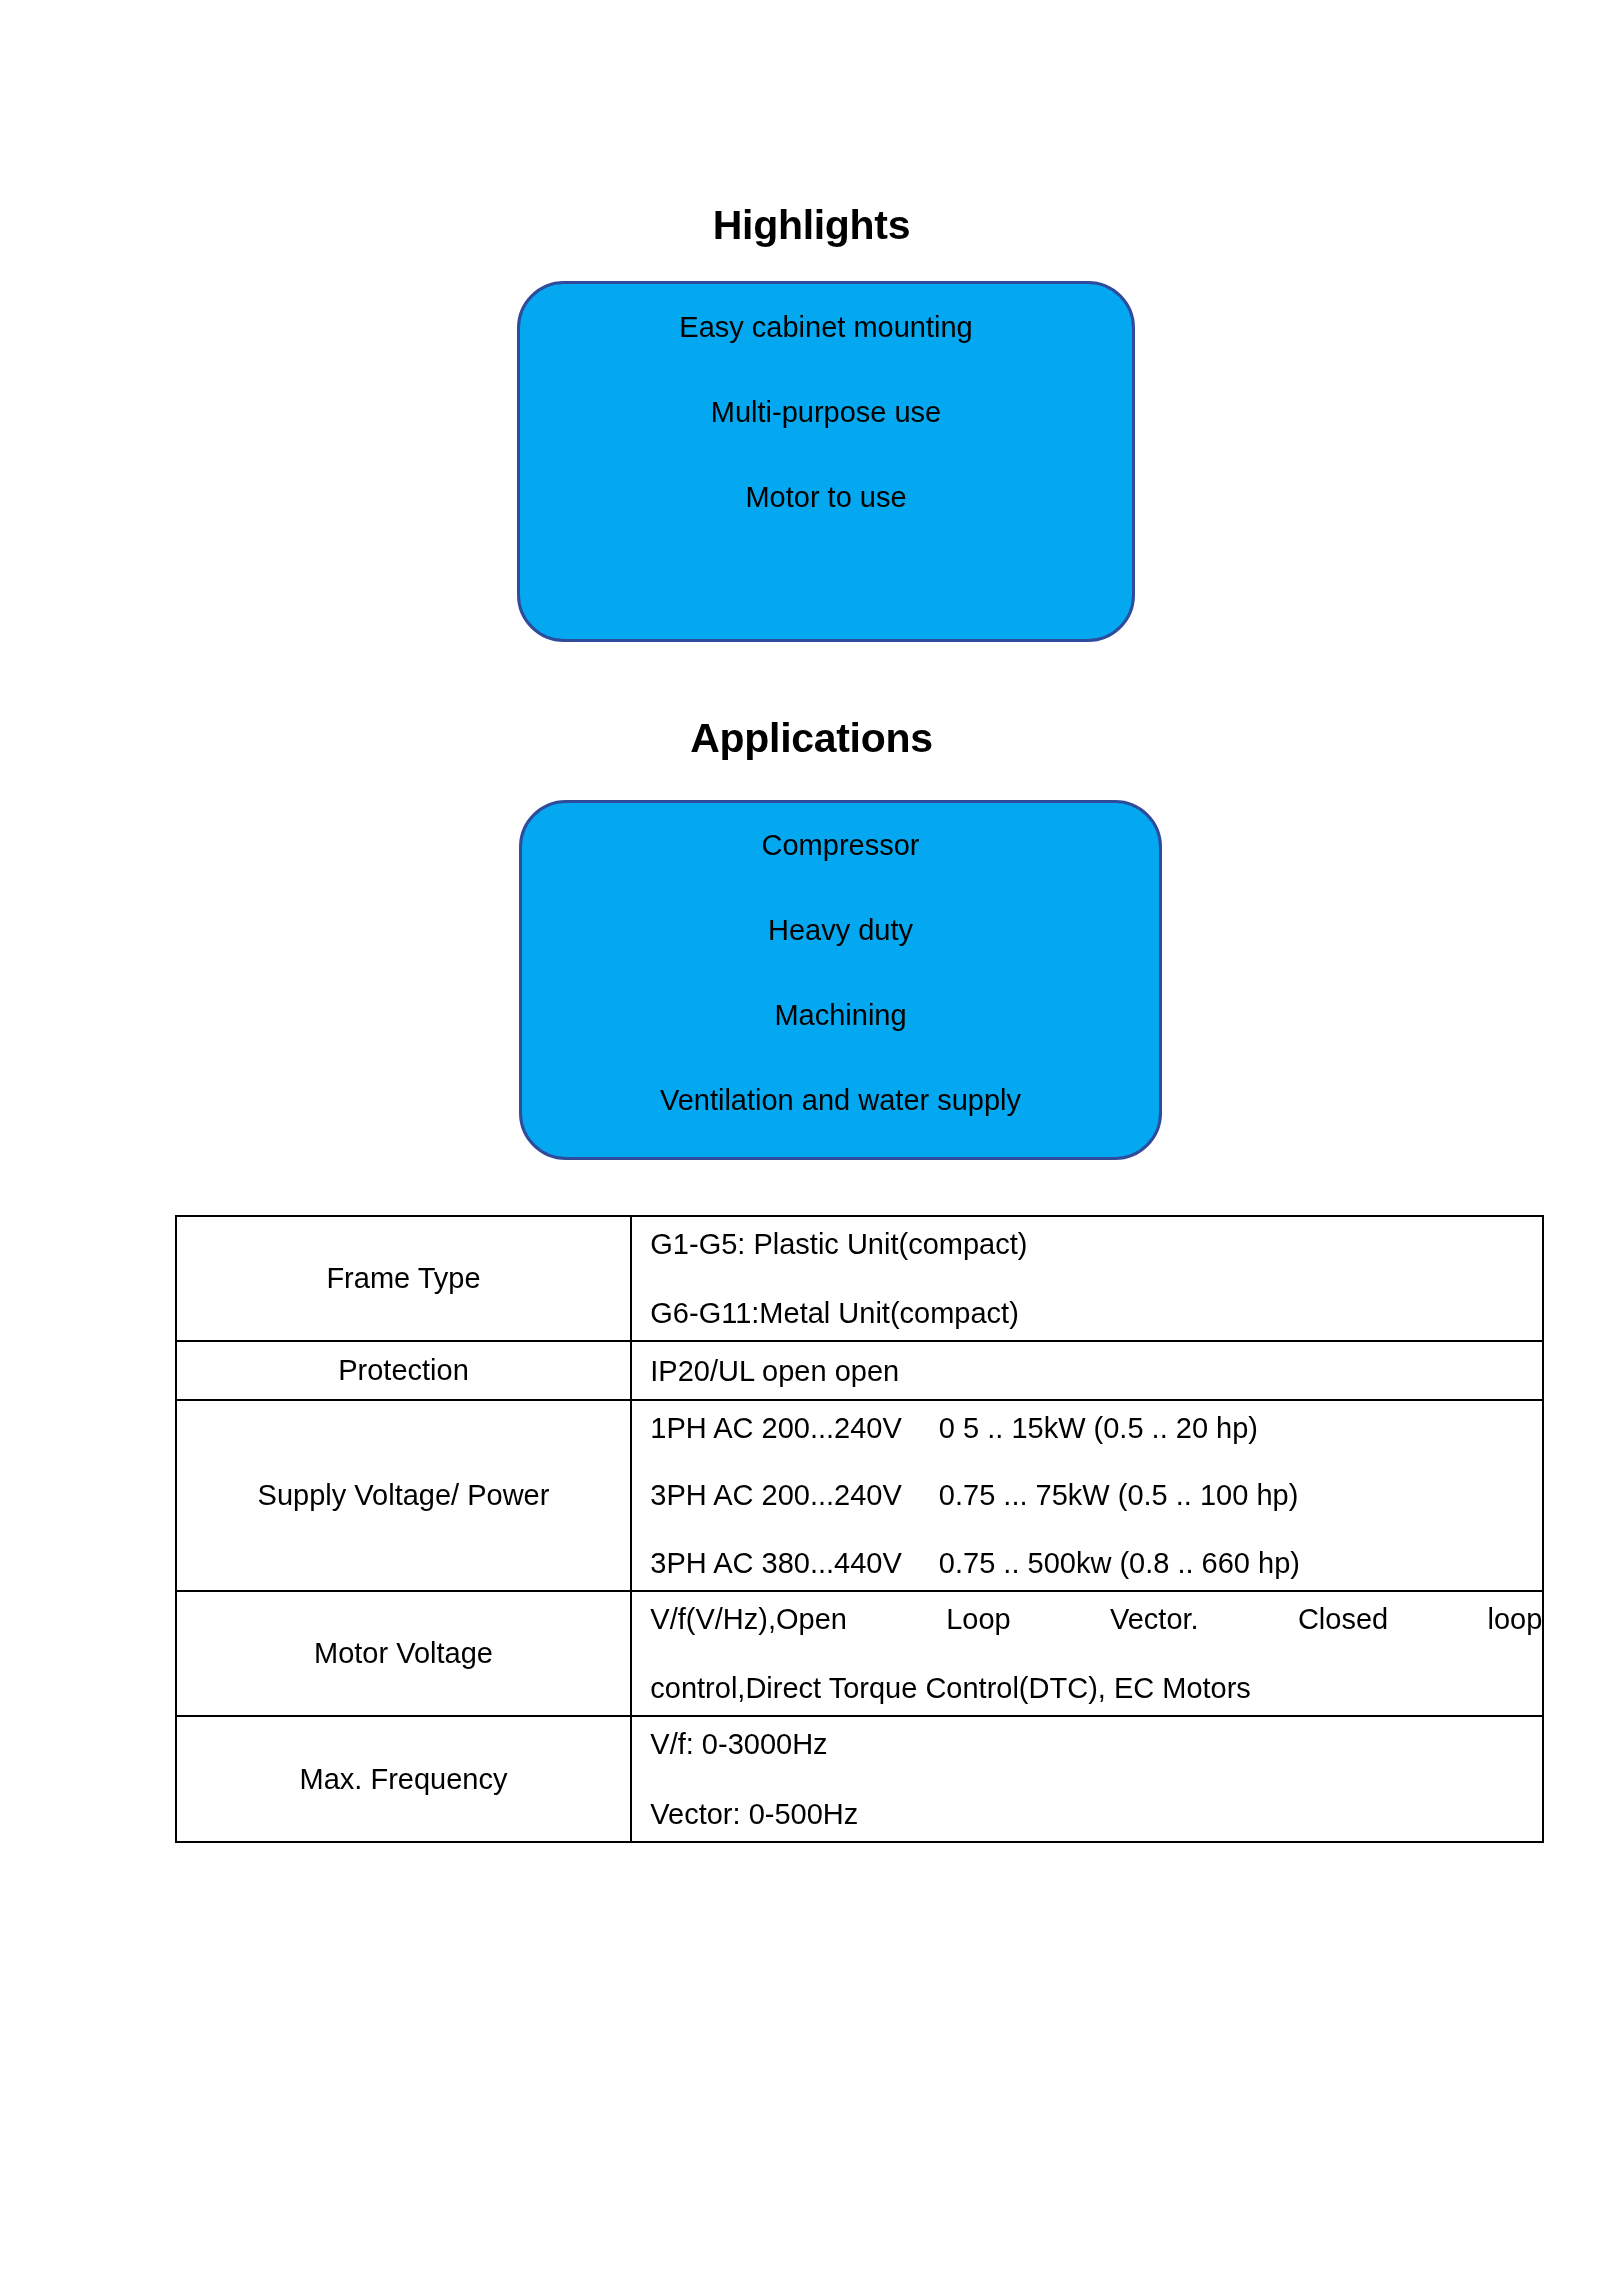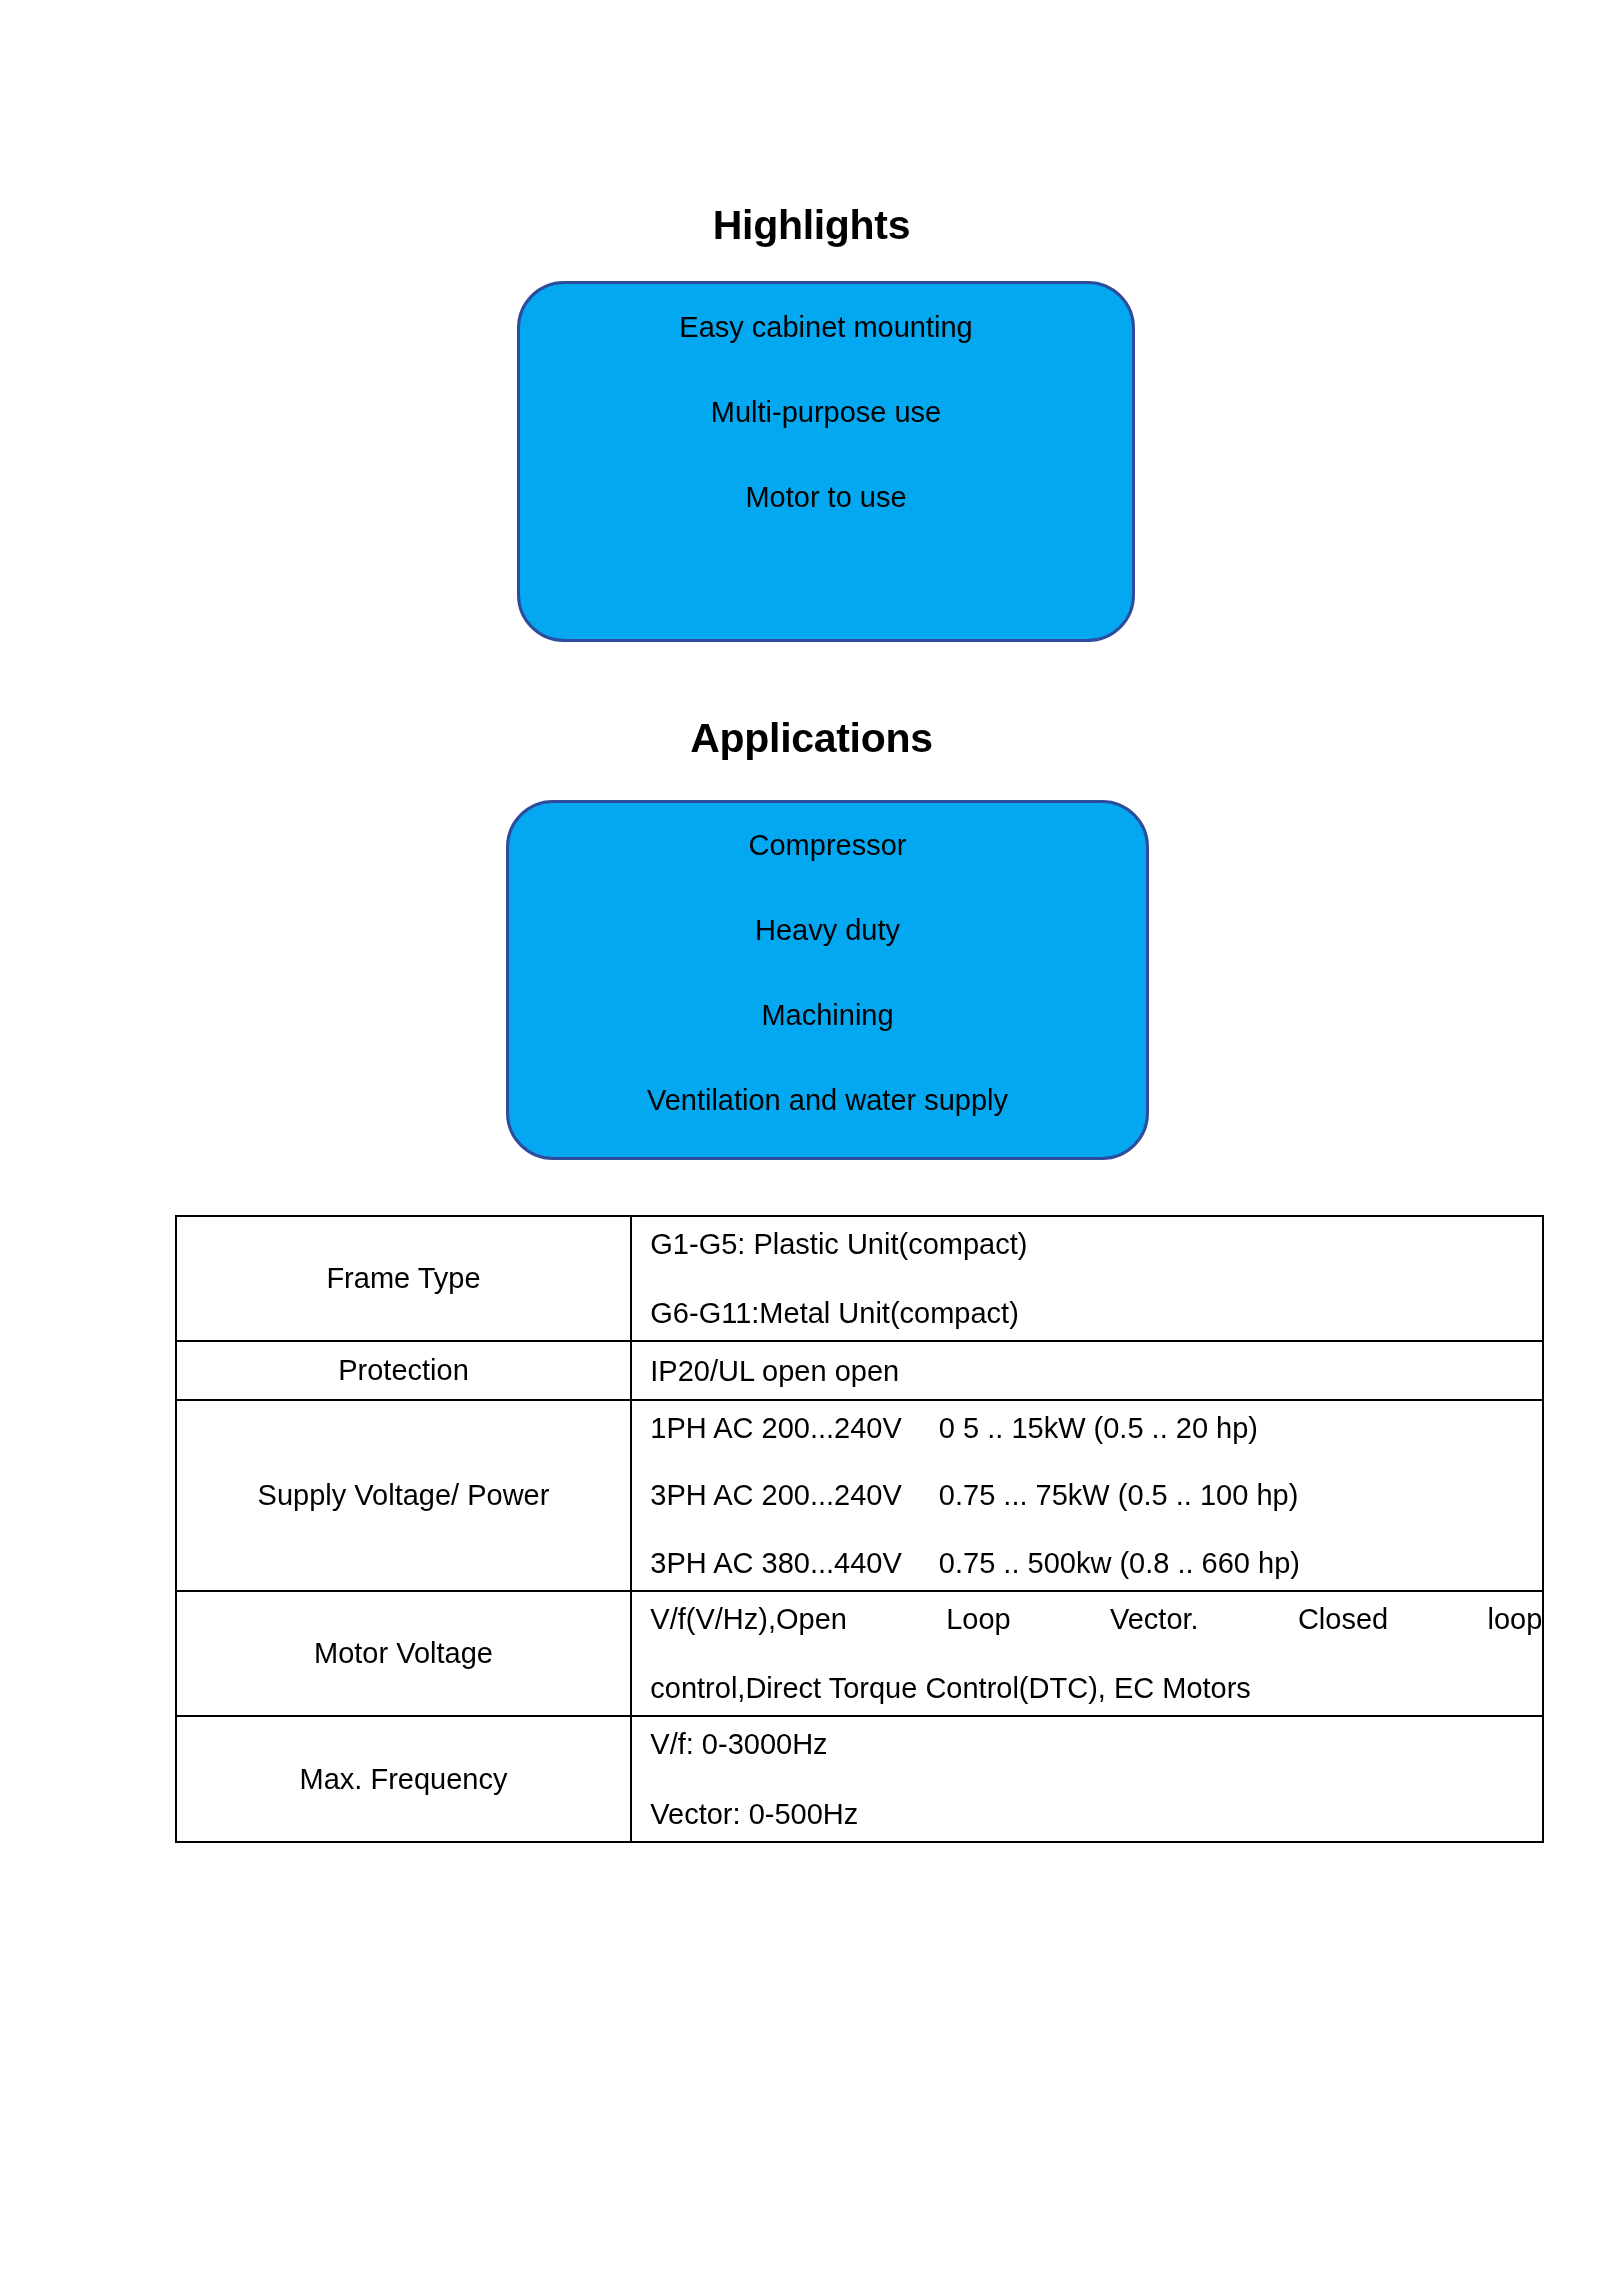--- a/index.html
+++ b/index.html
@@ -49,21 +49,21 @@
     justify-content: flex-start;
   }
   #highlights-box {
     left: 517px;
     top: 281px;
     width: 618px;
     height: 361px;
     padding-top: 21px;
   }
   #applications-box {
-    left: 506px;
+    left: 519px;
     top: 800px;
     width: 643px;
     height: 360px;
     padding-top: 21px;
   }
   .box-item {
     font-size: 29px;
     line-height: 1.0;
     color: #000000;
     text-align: center;

